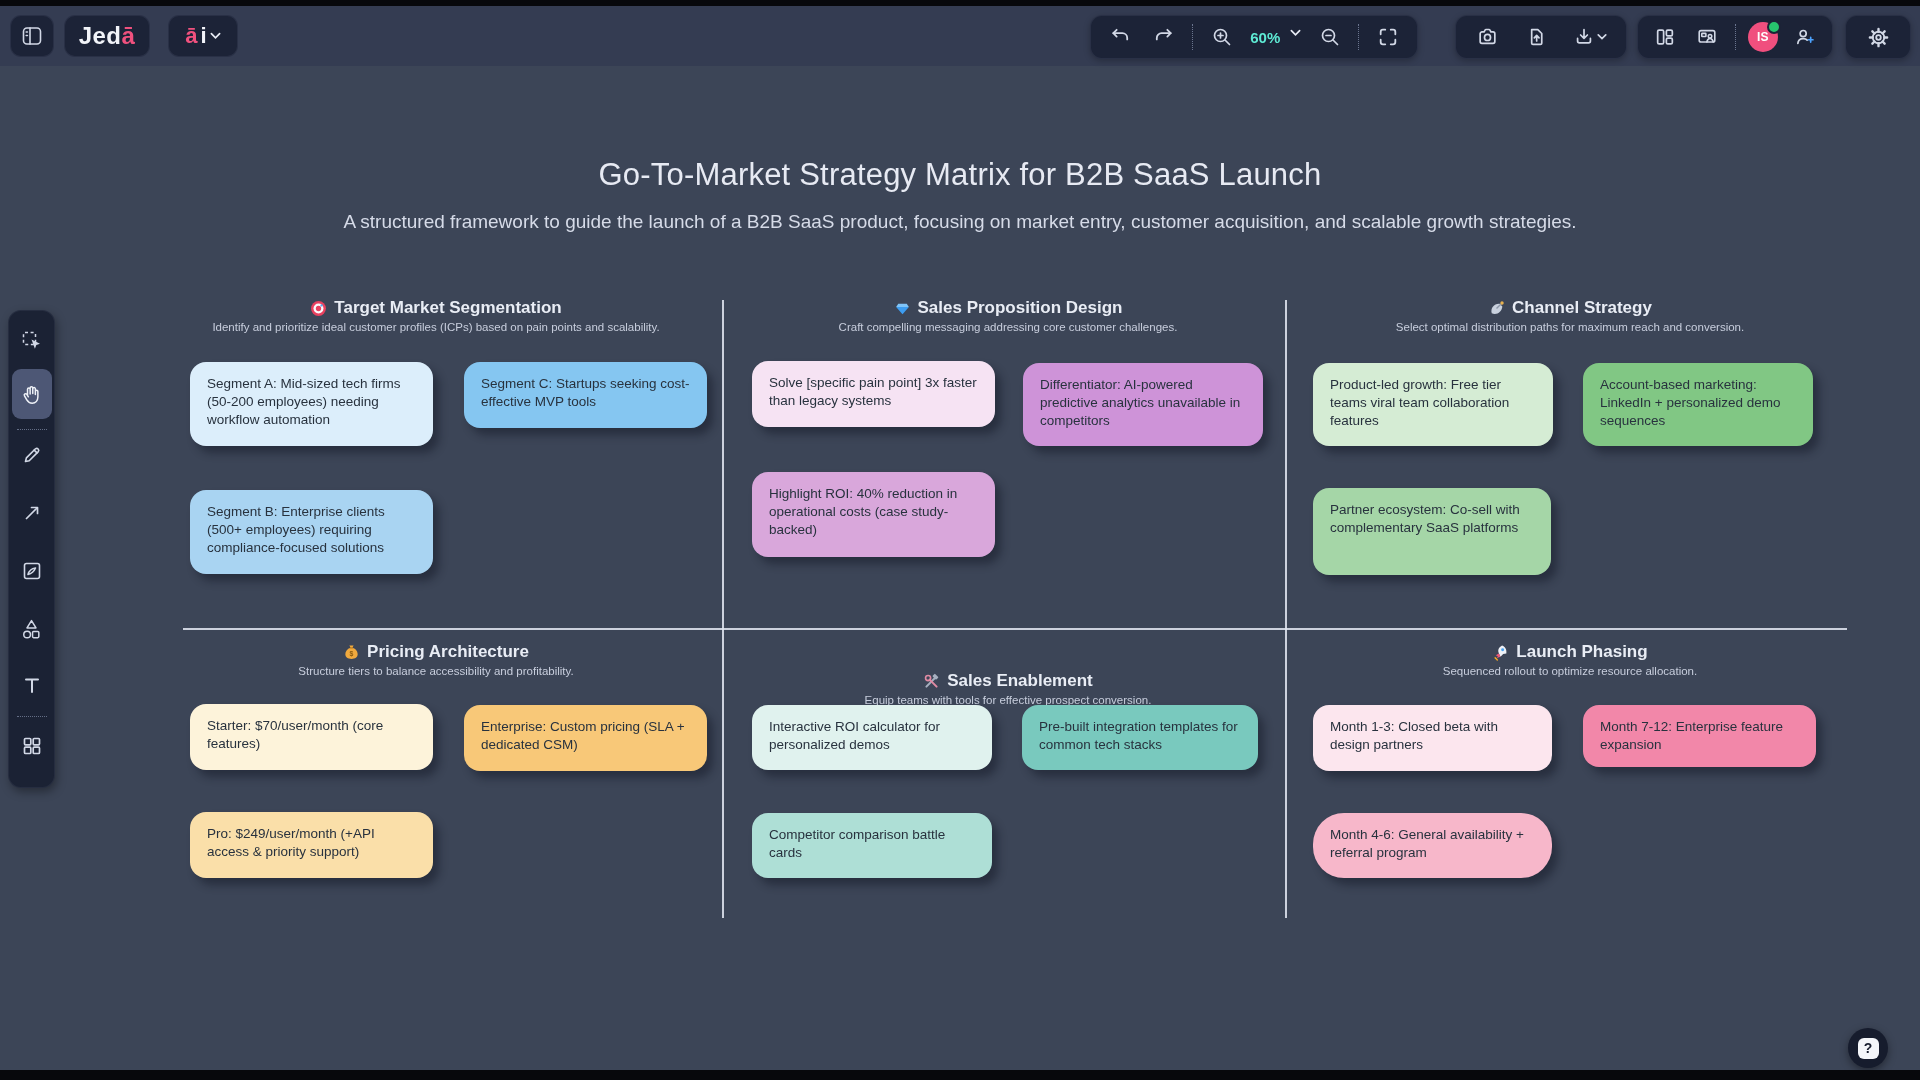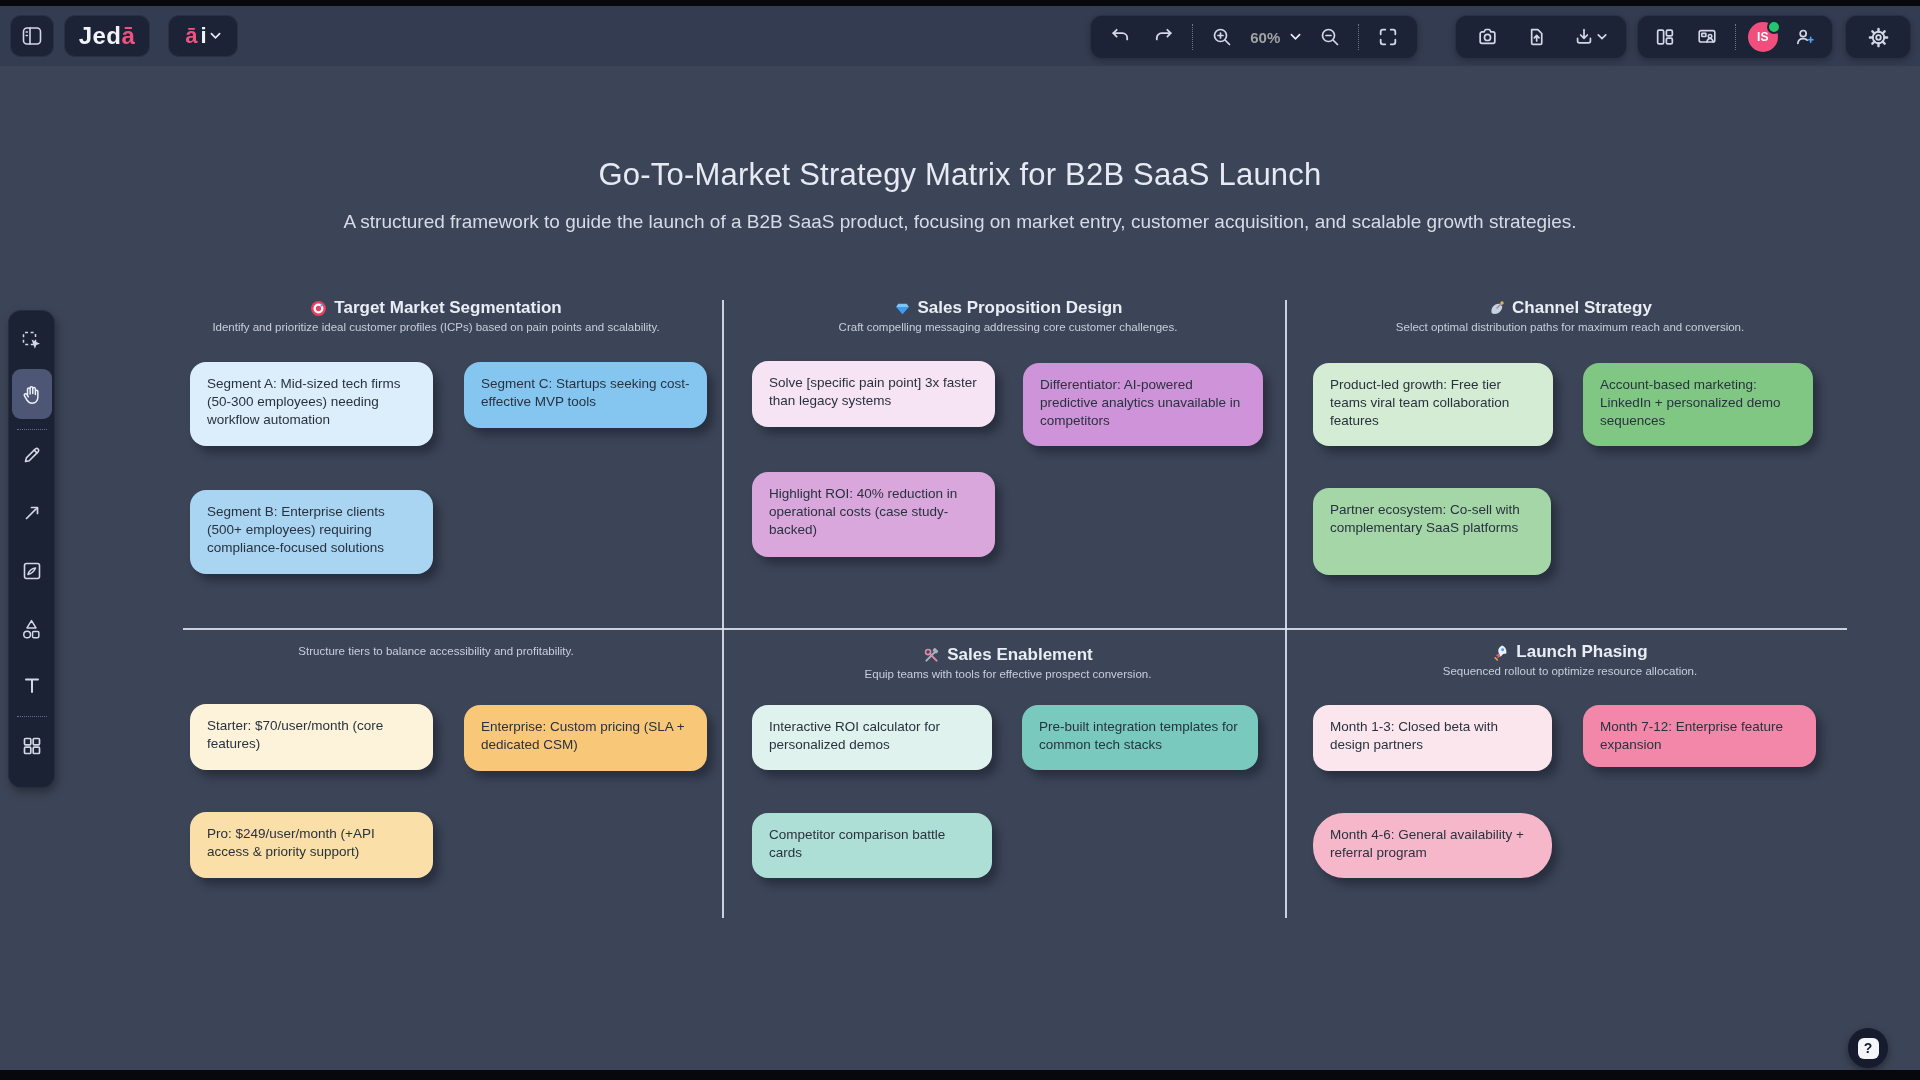--- a/index.html
+++ b/index.html
@@ -25,21 +25,21 @@
   .pill{position:absolute;top:9px;height:44px;background:#1c2337;border-radius:12px;
     display:flex;align-items:center;justify-content:space-between;box-sizing:border-box;
     border:1px solid rgba(140,150,180,.12);box-shadow:0 2px 6px rgba(0,0,0,.25);}
   #pill-history{left:1090px;width:328px;padding:0 14px;}
   #pill-export{left:1455px;width:172px;padding:0 16px;}
   #pill-collab{left:1637px;width:196px;padding:0 12px;}
   #pill-settings{left:1845px;width:66px;justify-content:center;}
 
   .icon-btn{width:30px;height:34px;display:flex;align-items:center;justify-content:center;cursor:pointer;flex:0 0 auto;}
   .vsep{height:26px;border-left:1px dotted rgba(150,162,190,.65);align-self:center;}
-  .zoom-label{color:#a3a3a3;font-size:15px;font-weight:700;display:flex;align-items:center;gap:10px;cursor:pointer;}
+  .zoom-label{color:#5eead4;font-size:15px;font-weight:700;display:flex;align-items:flex-start;gap:10px;cursor:pointer;}
   svg.ic{display:block;}
   .ic *{vector-effect:non-scaling-stroke;}
 
   .avatar{width:30px;height:30px;border-radius:50%;display:flex;align-items:center;justify-content:center;
     color:#fff;font-size:12px;font-weight:700;position:relative;cursor:pointer;}
   .online-dot{position:absolute;top:-2px;right:-3px;width:10px;height:10px;border-radius:50%;border:2px solid #1c2337;}
 
   
   #sidebar{position:absolute;left:8px;top:310px;width:47px;height:478px;background:#1b2234;
     border-radius:13px;border:1px solid rgba(140,150,180,.1);box-shadow:2px 4px 10px rgba(0,0,0,.35);
@@ -58,21 +58,21 @@
   .vline{position:absolute;top:300px;width:2px;height:618px;background:rgba(224,229,240,.88);}
   #vline1{left:722px;} #vline2{left:1285px;}
   #hline{position:absolute;left:183px;top:628px;width:1664px;height:2px;background:rgba(224,229,240,.88);}
 
   
   .qh{position:absolute;width:560px;text-align:center;}
   .qh-title{display:flex;align-items:center;justify-content:center;gap:7px;
     font-size:17px;font-weight:600;color:#e9edf5;}
   .qh-sub{margin-top:3px;font-size:11.5px;color:#c8cedd;}
   #qh1{left:156px;top:298px;} #qh2{left:728px;top:298px;} #qh3{left:1290px;top:298px;}
-  #qh4{left:156px;top:642px;} #qh5{left:728px;top:645px;} #qh6{left:1290px;top:642px;}
+  #qh4{left:156px;top:642px;} #qh5{left:728px;top:671px;} #qh6{left:1290px;top:642px;}
 
   
   .card{position:absolute;border-radius:16px;padding:13px 17px;box-sizing:border-box;
     font-size:13.5px;line-height:1.33;color:#28323e;cursor:pointer;
     box-shadow:6px 7px 9px rgba(16,21,34,.45);}
   .c11{left:190px;top:362px;width:243px;height:84px;}
   .c12{left:464px;top:362px;width:243px;height:66px;}
   .c13{left:190px;top:490px;width:243px;height:84px;}
   .c21{left:752px;top:361px;width:243px;height:66px;}
   .c22{left:1023px;top:363px;width:240px;height:83px;}
@@ -338,20 +338,30 @@
           <line x1="8" y1="8" x2="13" y2="3" stroke="#8d97a8" stroke-width="1.4"></line>
           <circle cx="13.2" cy="2.8" r="1.6" fill="#e8b14e"></circle>
         </svg>
     </span>
     <span>Channel Strategy</span>
   </div>
   <div class="qh-sub">Select optimal distribution paths for maximum reach and conversion.</div>
 </div>
 
 <div class="qh" id="qh4">
+  <div class="qh-title">
+    <span>
+      <svg class="ic" width="17" height="17" viewBox="0 0 16 16">
+          <path d="M6 1.5 h4 L8.8 3.6 C12.3 4.6 13.8 7.2 13.8 9.6 C13.8 12.4 11.4 14 8 14 C4.6 14 2.2 12.4 2.2 9.6 C2.2 7.2 3.7 4.6 7.2 3.6 Z" fill="#f0a93e"></path>
+          <path d="M6.6 3.7 h2.8" stroke="#b97c1e" stroke-width="1.2"></path>
+          <text x="8" y="11.2" font-size="6.5" font-weight="bold" fill="#8a5a10" text-anchor="middle">$</text>
+        </svg>
+    </span>
+    <span>Pricing Architecture</span>
+  </div>
   <div class="qh-sub">Structure tiers to balance accessibility and profitability.</div>
 </div>
 
 <div class="qh" id="qh5">
   <div class="qh-title">
     <span>
       <svg class="ic" width="17" height="17" viewBox="0 0 16 16">
           <line x1="3.2" y1="12.8" x2="11" y2="5" stroke="#a7b0c0" stroke-width="2" stroke-linecap="round"></line>
           <rect x="9.2" y="1.8" width="5" height="3.4" rx="0.8" transform="rotate(45 11.7 3.5)" fill="#a7b0c0"></rect>
           <line x1="12.8" y1="12.8" x2="6.2" y2="6.2" stroke="#e08ba4" stroke-width="2" stroke-linecap="round"></line>
@@ -371,21 +381,21 @@
           <circle cx="10" cy="5.5" r="1.4" fill="#4aa3ef"></circle>
           <path d="M6.5 9 L3.5 10.5 L5.5 11.5 L4.5 13.5 L6.5 12.5 L8 12 Z" fill="#ef5777"></path>
           <path d="M3 13 L5 15" stroke="#f5a623" stroke-width="1.5" stroke-linecap="round"></path>
         </svg>
     </span>
     <span>Launch Phasing</span>
   </div>
   <div class="qh-sub">Sequenced rollout to optimize resource allocation.</div>
 </div>
 
-<div class="card c11" style="background-color: rgb(220, 238, 251);">Segment A: Mid-sized tech firms (50-300 employees) needing workflow automation</div>
+<div class="card c11" style="background-color: rgb(220, 238, 251);">Segment A: Mid-sized tech firms (50-200 employees) needing workflow automation</div>
 <div class="card c12" style="background-color: rgb(133, 198, 241);">Segment C: Startups seeking cost-effective MVP tools</div>
 <div class="card c13" style="background-color: rgb(169, 212, 242);">Segment B: Enterprise clients (500+ employees) requiring compliance-focused solutions</div>
 
 <div class="card c21" style="background-color: rgb(246, 227, 243);">Solve [specific pain point] 3x faster than legacy systems</div>
 <div class="card c22" style="background-color: rgb(206, 147, 216);">Differentiator: AI-powered predictive analytics unavailable in competitors</div>
 <div class="card c23" style="background-color: rgb(217, 167, 219);">Highlight ROI: 40% reduction in operational costs (case study-backed)</div>
 
 <div class="card c31" style="background-color: rgb(213, 236, 212);">Product-led growth: Free tier teams viral team collaboration features</div>
 <div class="card c32" style="background-color: rgb(129, 199, 132);">Account-based marketing: LinkedIn + personalized demo sequences</div>
 <div class="card c33" style="background-color: rgb(165, 214, 167);">Partner ecosystem: Co-sell with complementary SaaS platforms</div>

